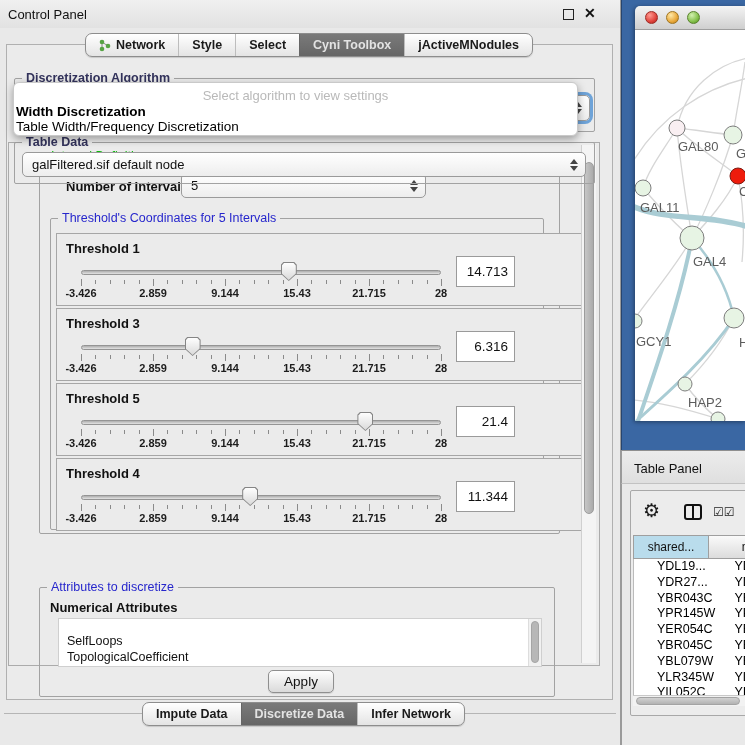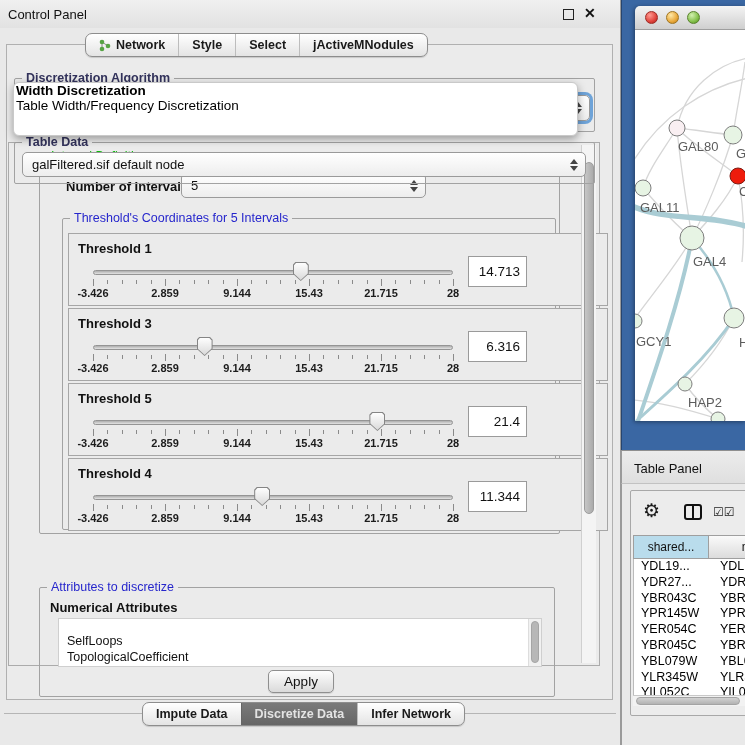--- a/index.html
+++ b/index.html
@@ -93,21 +93,21 @@
   #cols-icon::after { content:""; position:absolute; left:6px; top:0; width:2px; height:12px; background:#111; }
   #checks-icon { position:absolute; left:82px; top:14px; font-size:12px; color:#222; letter-spacing:0px; }
   #tbl { position:absolute; left:2px; top:44px; width:170px; }
   #tbl-head { display:flex; height:24px; }
   .th { font-size:12px; color:#111; text-align:center; line-height:22px; border:1px solid #9f9f9f; border-left:none; overflow:hidden; white-space:nowrap; }
   .th.c1 { width:76px; background:#b9dcec; border-left:1px solid #9f9f9f; }
   .th.c2 { width:80px; background:linear-gradient(#fafafa,#dcdcdc); }
   #tbl-body { background:#fff; border-left:1px solid #bbb; height:136px; overflow:hidden; }
   .tr { display:flex; height:15.8px; }
   .td { font-size:12.5px; color:#000; white-space:nowrap; overflow:hidden; }
-  .td.c1 { width:76px; padding-left:7px; }
+  .td.c1 { width:76px; padding-left:7px;margin-left:16px; }
   .td.c2 { width:80px; padding-left:10px; }
   #h-scroll { position:absolute; left:2px; top:204px; width:116px; height:11px; background:#f2f2f2; border-top:1px solid #c9c9c9; }
   #h-scroll i { position:absolute; left:3px; top:1px; width:104px; height:8px; border-radius:5px; background:linear-gradient(#d2d2d2,#b2b2b2); border:1px solid #a3a3a3; }
 
   svg text { font-family:"Liberation Sans", sans-serif; }
 </style>
 </head>
 <body>
 
 <div id="screen">
@@ -129,38 +129,42 @@
             <circle cx="9" cy="7" r="2.3" fill="#57a345"></circle>
           </svg>
           <span>Network</span>
         </div>
         <div class="seg">
           <span>Style</span>
         </div>
         <div class="seg">
           <span>Select</span>
         </div>
+        <div class="seg sel">
+          <span>Cyni Toolbox</span>
+        </div>
         <div class="seg">
           <span>jActiveMNodules</span>
         </div>
       </div>
 
     <div id="main-box"></div>
 
     <div class="group" style="left:14px; top:78px; width:581px; height:54px; z-index:1;">
       <span class="gtitle t-dark">Discretization Algorithm</span>
     </div>
     <div class="combo focused" style="left:22px; top:95px; width:568px; height:26px; z-index:2;">
       <span class="arrows">
           <i class="up"></i>
           <i class="dn"></i>
         </span>
     </div>
 
     <div id="algo-popup">
+      <div id="popup-hint">Select algorithm to view settings</div>
       <div id="popup-options">
           <div class="popup-item b">Width Discretization</div>
           <div class="popup-item">Table Width/Frequency Discretization</div>
         </div>
     </div>
 
     <div class="group" style="left:14px; top:142px; width:581px; height:42px; z-index:1;">
       <span class="gtitle t-dark">Table Data</span>
     </div>
     <div class="combo" style="left:22px; top:152px; width:564px; height:25px; z-index:2;">
@@ -178,21 +182,21 @@
 
         <span style="position:absolute; left:26px; top:22px; font-size:13px; font-weight:bold; color:#111;">Number of Intervals</span>
         <div class="combo" style="left:141px; top:16px; width:245px; height:25px;">
           <span>5</span>
           <span class="arrows">
               <i class="up"></i>
               <i class="dn"></i>
             </span>
         </div>
 
-        <div class="group" style="left:22px; top:61px; width:494px; height:312px;">
+        <div class="group" style="left:10px; top:61px; width:494px; height:312px;">
           <span class="gtitle t-blue">Threshold's Coordinates for 5 Intervals</span>
           <div id="thr-container">
               <div class="thr-panel" style="top: 14px; left: 5px;">
                 <div class="thr-label">Threshold 1</div>
                 <div class="thr-track"></div>
                 <div class="thr-ticks">
                   <i class="major" style="left: 0%;"></i>
                   <i style="left: 4%;"></i>
                   <i style="left: 8%;"></i>
                   <i style="left: 12%;"></i>

